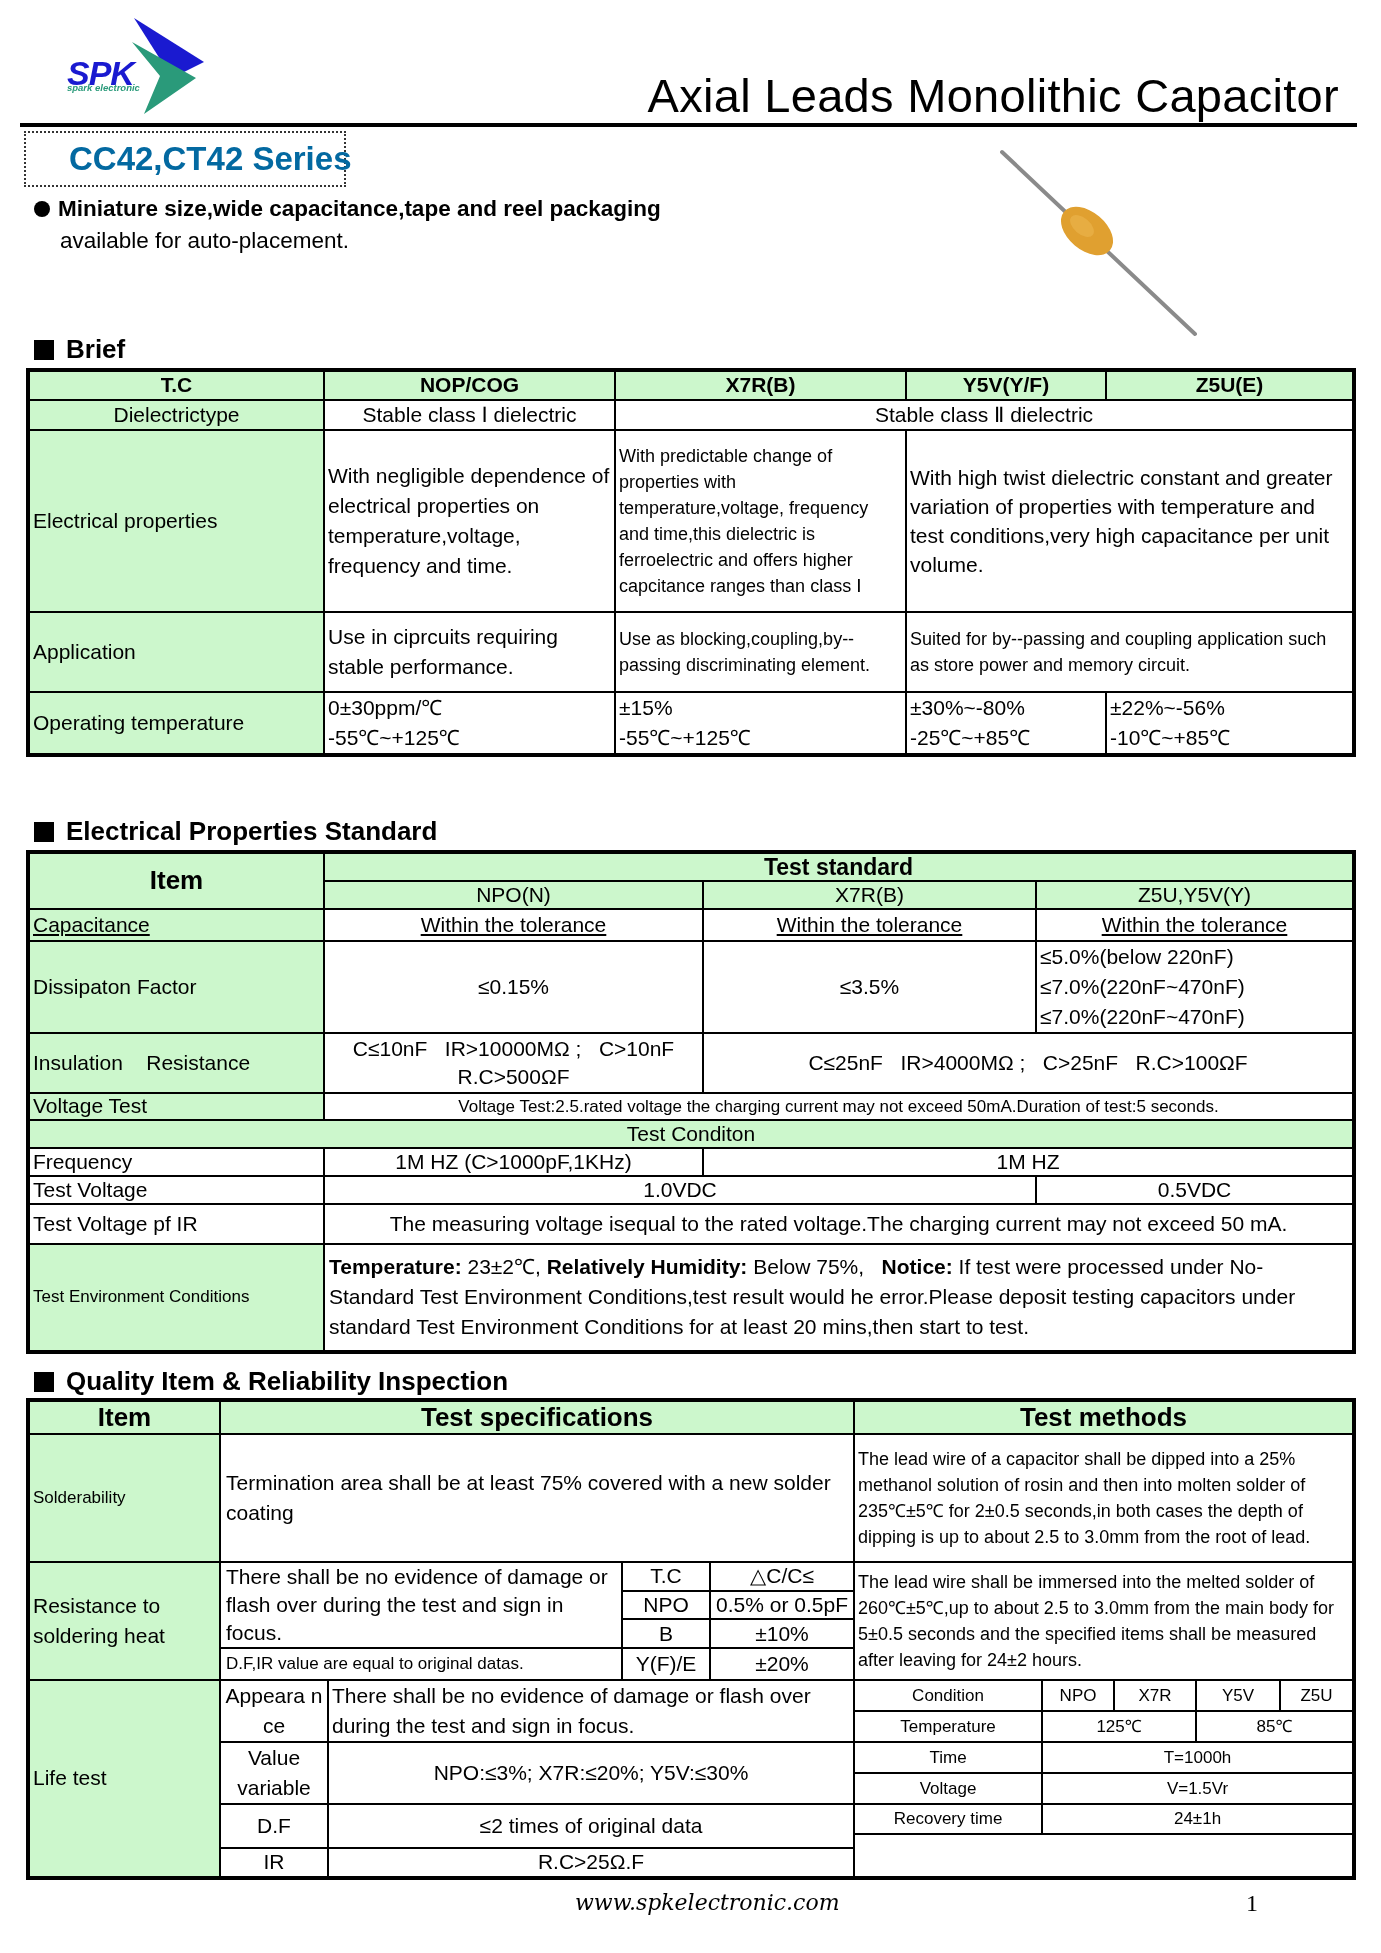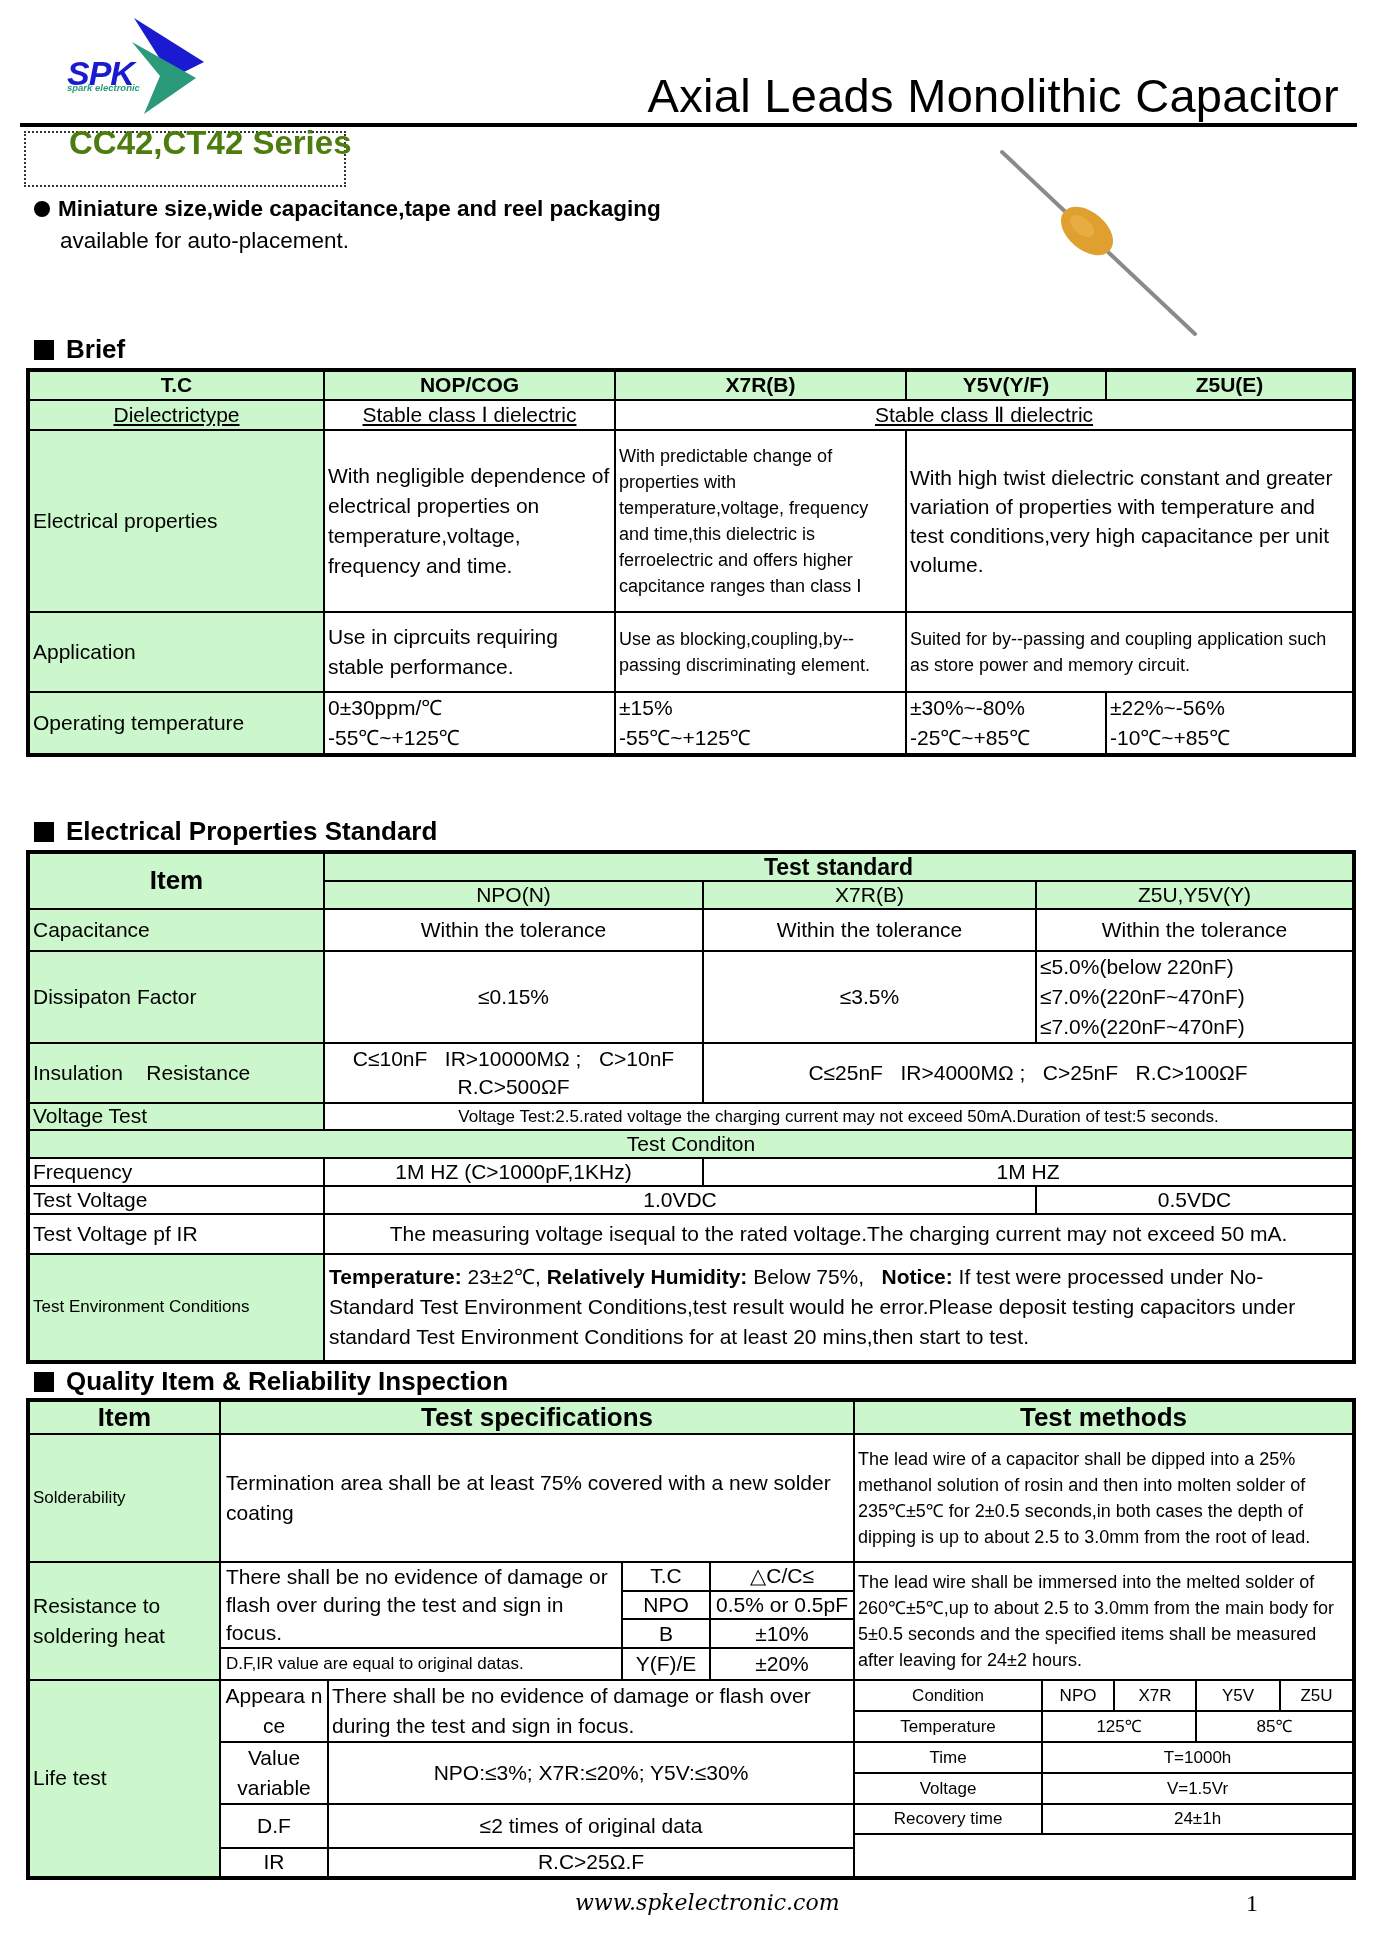--- a/index.html
+++ b/index.html
@@ -8,21 +8,21 @@
 
   .logo { position: absolute; left: 64px; top: 16px; width: 150px; height: 100px; }
   .logo-text { position: absolute; left: 3px; top: 38px; font-size: 34px; font-weight: bold; font-style: italic; color: #1a1ad0; letter-spacing: -1px; }
   .logo-sub { position: absolute; left: 3px; top: 66px; font-size: 9.5px; font-weight: bold; font-style: italic; color: #2a9a7a; }
   .logo svg { position: absolute; left: 0; top: 0; }
 
   .title { position: absolute; right: 42px; top: 68px; font-size: 47px; font-weight: normal; letter-spacing: 0.3px; margin-left: 32px; }
   .title-rule { position: absolute; left: 20px; right: 24px; top: 123px; height: 4px; background: #000; }
 
   .series-box { position: absolute; left: 24px; top: 131px; width: 322px; height: 56px; border: 2px dotted #333; }
-  .series-text { position: absolute; left: 69px; top: 124px; font-size: 33px; font-weight: bold; color: #4d7c0f; }
+  .series-text { position: absolute; left: 69px; top: 140px; font-size: 33px; font-weight: bold; color: #0369a1; }
 
   .bullets { position: absolute; left: 28px; top: 193px; font-size: 22.5px; line-height: 32px; }
   .bullet-row { display: flex; font-weight: bold; }
   .bullet-dot { width: 16px; height: 16px; border-radius: 50%; background: #000; margin: 8px 8px 0 6px; flex-shrink: 0; }
   .bullet-indent { padding-left: 32px; }
 
   .cap-photo { position: absolute; left: 990px; top: 148px; width: 220px; height: 190px; }
 
   .section-heading { position: absolute; left: 34px; font-size: 26px; font-weight: bold; display: flex; align-items: center; }
   .section-heading .sq { width: 20px; height: 20px; background: #000; margin-right: 12px; }
@@ -86,21 +86,21 @@
       <col>
     </colgroup>
   <tbody>
       <tr style="height:30px;">
     <td class="grn c b">T.C</td>
     <td class="grn c b">NOP/COG</td>
     <td class="grn c b">X7R(B)</td>
     <td class="grn c b">Y5V(Y/F)</td>
     <td class="grn c b">Z5U(E)</td>
   </tr>
-  <tr style="height:30px;text-decoration:underline;">
+  <tr style="height:30px;">
     <td class="grn c">Dielectrictype</td>
     <td class="c">Stable class Ⅰ dielectric</td>
     <td class="c" colspan="3">Stable class Ⅱ dielectric</td>
   </tr>
   <tr style="height:182px;">
     <td class="grn">Electrical properties</td>
     <td style="line-height:30px;">With negligible dependence of electrical properties on temperature,voltage, frequency and time.</td>
     <td class="sm">With predictable change of properties with temperature,voltage, frequency and time,this dielectric is ferroelectric and offers higher capcitance ranges than class Ⅰ</td>
     <td colspan="2" style="line-height:29px;">With high twist dielectric constant and greater variation of properties with temperature and test conditions,very high capacitance per unit volume.</td>
   </tr>
@@ -149,21 +149,21 @@
   <tbody>
       <tr style="height:28px;">
     <td class="grn c b" rowspan="2" style="font-size:26px;">Item</td>
     <td class="grn c b" colspan="5" style="font-size:23px;">Test standard</td>
   </tr>
   <tr style="height:28px;">
     <td class="grn c">NPO(N)</td>
     <td class="grn c" colspan="2">X7R(B)</td>
     <td class="grn c" colspan="2">Z5U,Y5V(Y)</td>
   </tr>
-  <tr style="height:42px;">
+  <tr style="height:32px;text-decoration:underline;">
     <td class="grn">Capacitance</td>
     <td class="c">Within the tolerance</td>
     <td class="c" colspan="2">Within the tolerance</td>
     <td class="c" colspan="2">Within the tolerance</td>
   </tr>
   <tr style="height:90px;">
     <td class="grn">Dissipaton Factor</td>
     <td class="c">≤0.15%</td>
     <td class="c" colspan="2">≤3.5%</td>
     <td colspan="2" class="lh">

